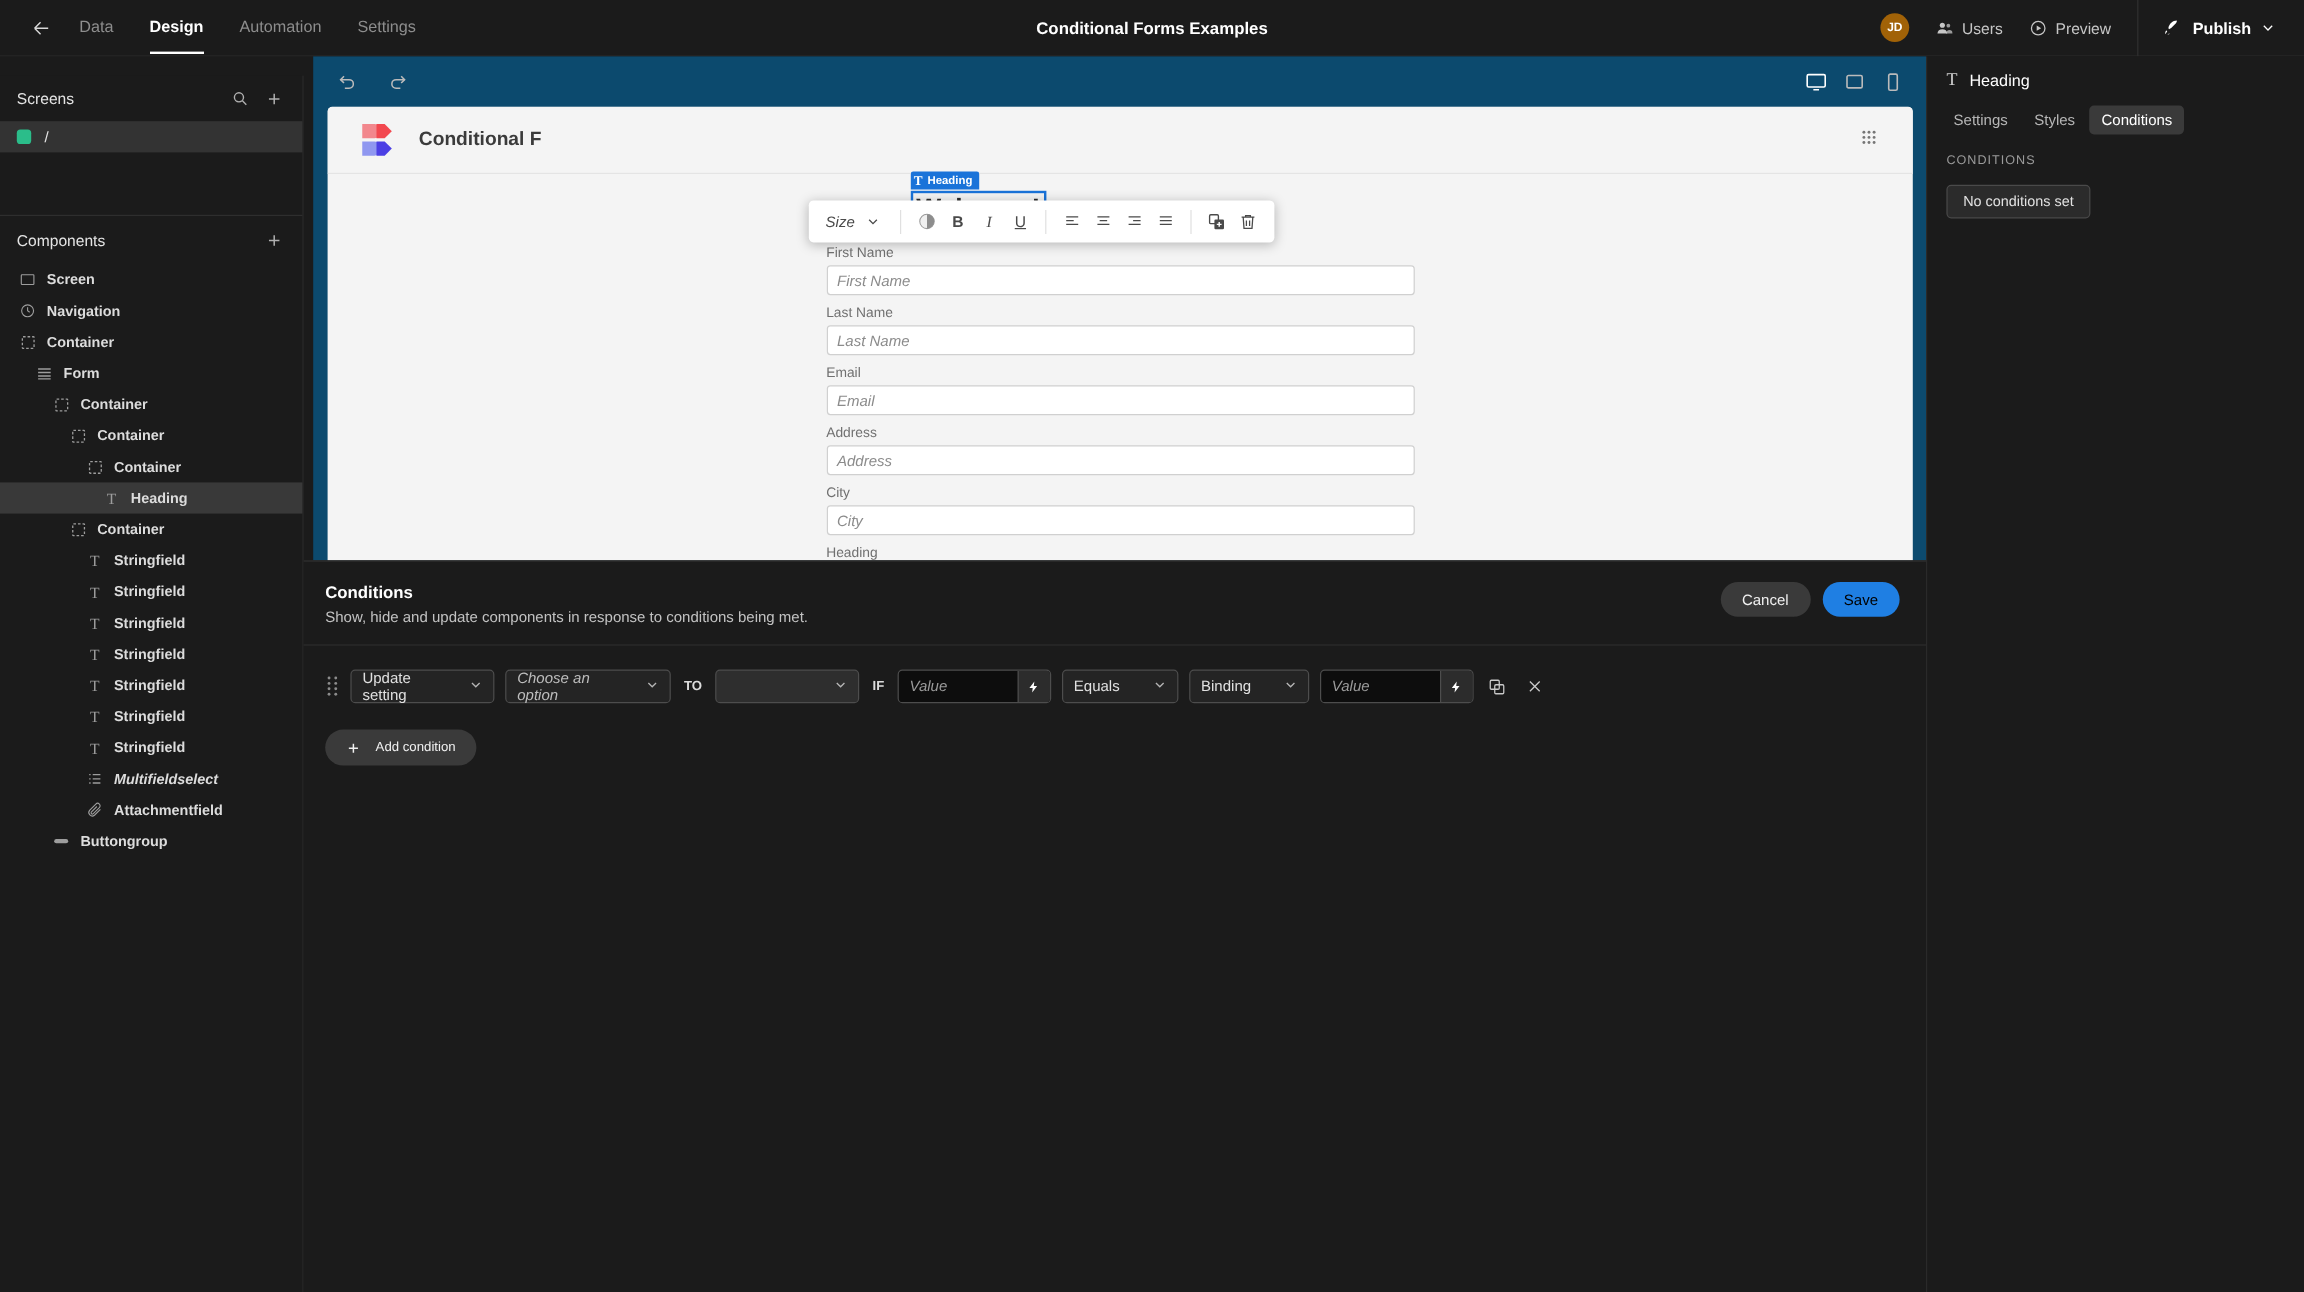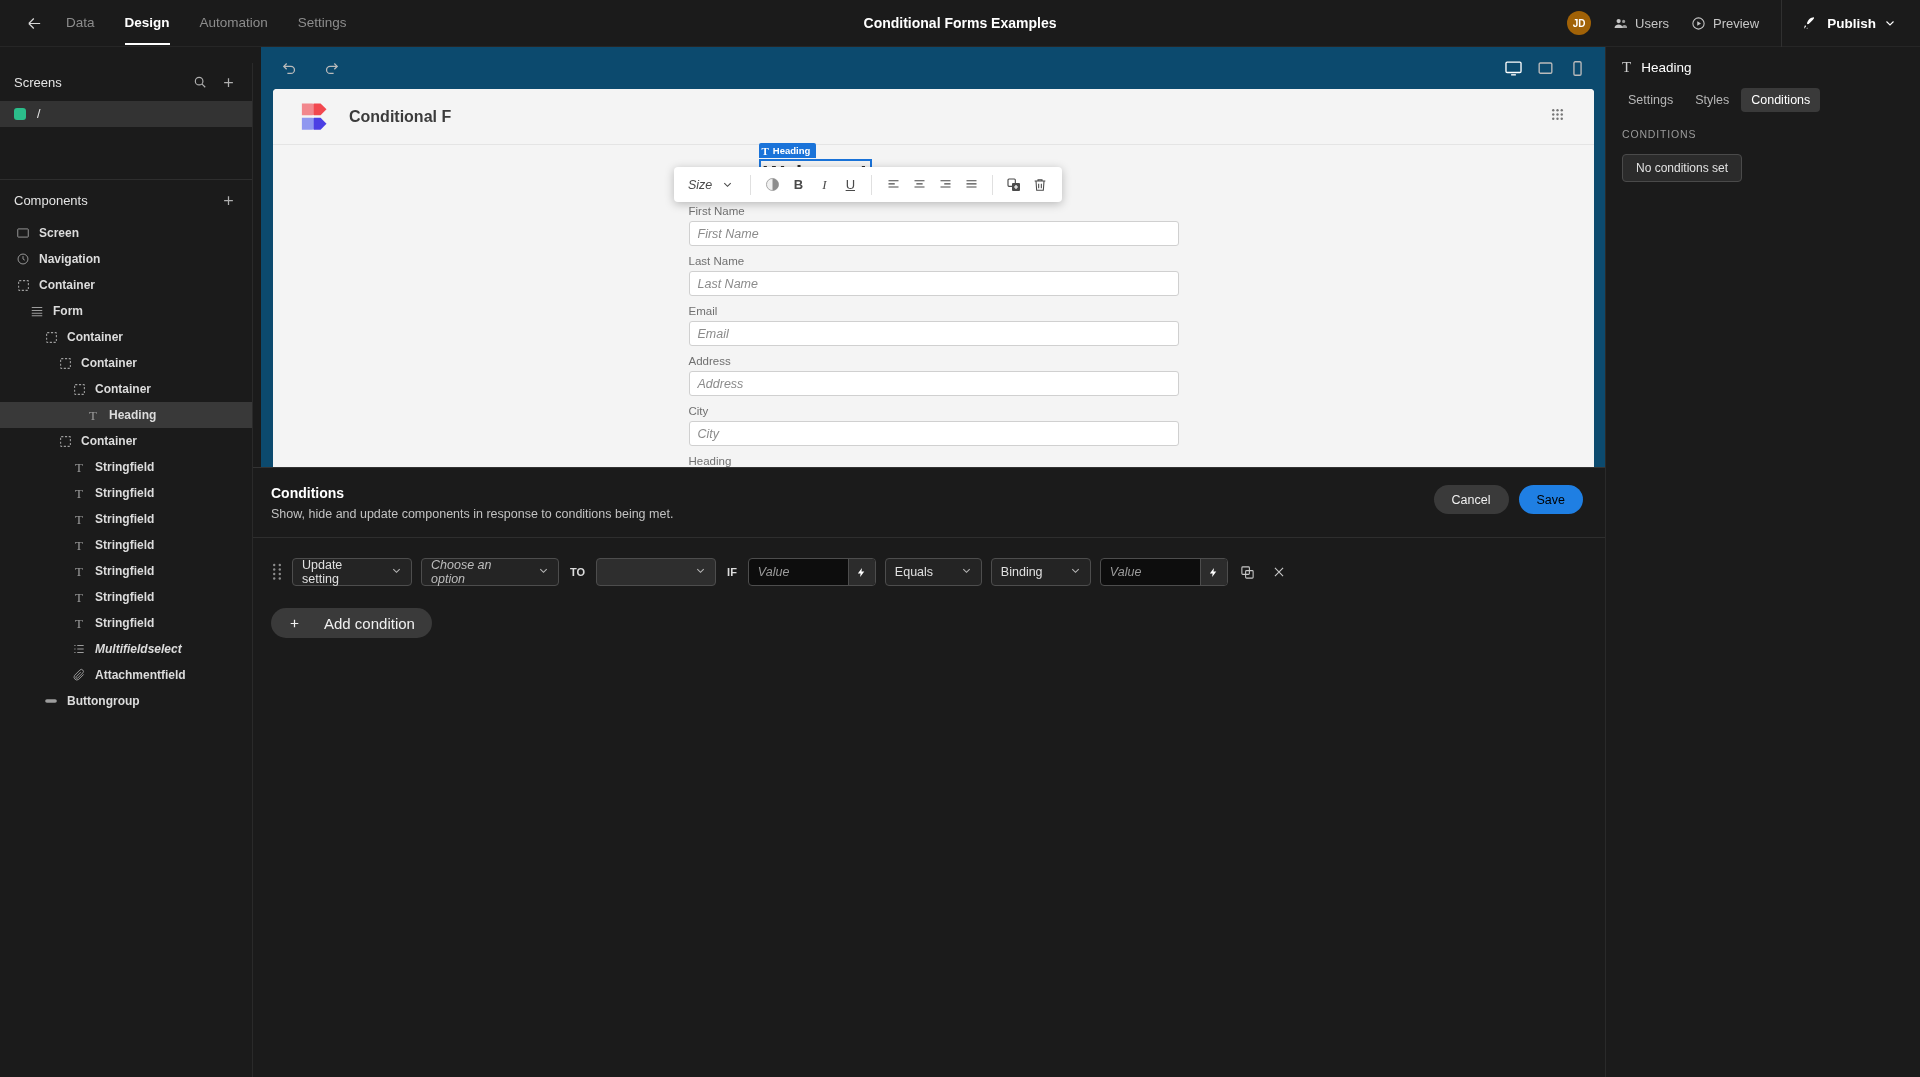--- a/index.html
+++ b/index.html
@@ -253,22 +253,22 @@
     width: 27px; height: 100%; background: #2c2c2c; color: #ffffff;
     display: flex; align-items: center; justify-content: center;
     border-left: 1px solid #4d4d4d; cursor: pointer; font-size: 12px;
   }
   .row-ico {
     width: 22px; height: 22px; display: flex; align-items: center;
     justify-content: center; color: #c8c8c8; cursor: pointer;
   }
   .add-cond {
     margin-top: 22px; height: 30px; background: #3a3a3a; color: #f0f0f0;
-    border-radius: 15px; display: inline-flex; align-items: center; gap: 23px;
-    padding: 0 17px; font-size: 15px; cursor: pointer;
+    border-radius: 15px; display: inline-flex; align-items: center; gap: 12px;
+    padding: 0 17px; font-size: 11px; cursor: pointer;
   }
 </style>
 </head>
 <body>
 
 <div class="topbar">
   <div class="back-btn">
     <svg width="17" height="17" viewBox="0 0 24 24" fill="none" stroke="currentColor" stroke-width="1.7">
       <path d="M20 12H4M4 12l7-7M4 12l7 7"></path>
     </svg>

